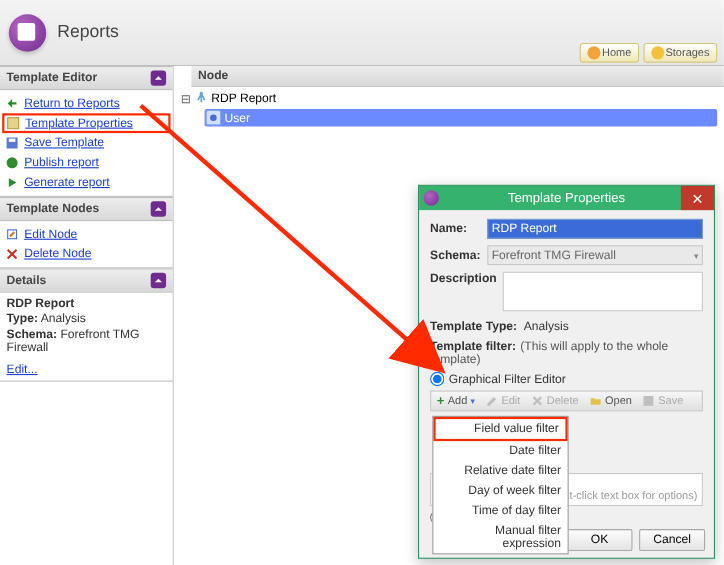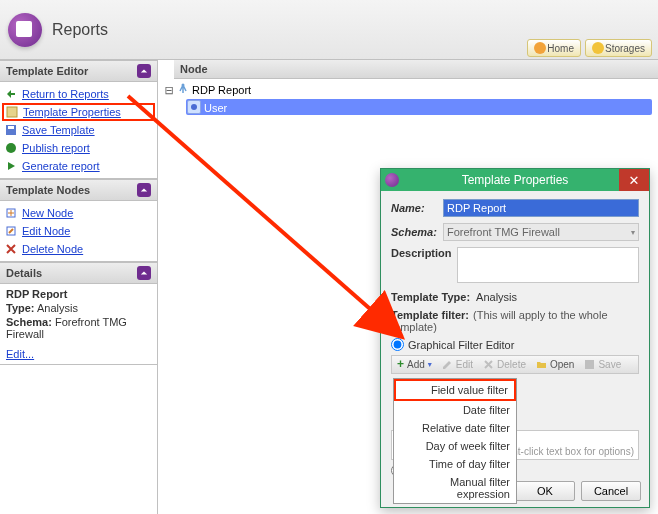--- a/index.html
+++ b/index.html
@@ -50,21 +50,21 @@
   
   .arrow-svg { position: absolute; left: 0; top: 0; width: 658px; height: 514px; pointer-events: none; z-index: 50; }
 
   
   .dialog { position: absolute; left: 380px; top: 168px; width: 270px; height: 340px; background: #f0f0f0; border: 1px solid #2f8f5f; z-index: 10; box-shadow: 0 4px 12px rgba(0,0,0,.25); }
   .dlg-title { height: 22px; background: #35b26e; display: flex; align-items: center; justify-content: center; position: relative; color: #fff; font-size: 12px; }
   .dlg-title .dlg-ico { position: absolute; left: 4px; width: 14px; height: 14px; background: radial-gradient(circle at 35% 35%,#b565c2,#6f2c8f); border-radius: 50%; }
   .dlg-close { position: absolute; right: 0; top: 0; width: 30px; height: 22px; background: #c0392b; color: #fff; display: flex; align-items: center; justify-content: center; cursor: pointer; font-size: 13px; }
   .dlg-body { padding: 8px 10px; font-size: 11px; color: #333; }
   .fld { display: flex; align-items: center; margin-bottom: 6px; }
-  .fld .flabel { width: 52px; font-weight: bold; font-style: italic; }
+  .fld .flabel { width: 52px; font-weight: bold; }
   .fld .fctl { flex: 1; }
   .fld input[type=text] { width: 100%; border: 1px solid #7a9ccc; padding: 2px 3px; font-size: 11px; }
   .sel { background: #e9e9e9; border: 1px solid #c8c8c8; padding: 2px 3px; color: #666; display: flex; justify-content: space-between; align-items: center; }
   .sel .car { font-size: 8px; color: #888; }
   .desc { display: flex; margin-bottom: 8px; }
   .desc .flabel { width: 66px; font-weight: bold; }
   .desc .tb { flex: 1; height: 36px; border: 1px solid #c8c8c8; background: #fff; }
 
   .ttype { margin-bottom: 6px; }
   .ttype b { margin-right: 6px; }
@@ -171,29 +171,20 @@
     <div class="panel">
       <div class="panel-h">
         <span>Template Nodes</span>
         <span class="chev">
             <svg viewBox="0 0 10 10">
               <path d="M1 7 L5 3 L9 7 Z"></path>
             </svg>
           </span>
       </div>
       <div class="panel-body">
-        <div class="link-row">
-          <span class="ico">
-              <svg viewBox="0 0 12 12">
-                <rect x="2" y="2" width="8" height="8" fill="none" stroke="#4a6cd4"></rect>
-                <path d="M6 3 V9 M3 6 H9" stroke="#d07a2a"></path>
-              </svg>
-            </span>
-          <span class="lbl">New Node</span>
-        </div>
         <div class="link-row">
           <span class="ico">
               <svg viewBox="0 0 12 12">
                 <rect x="2" y="2" width="8" height="8" fill="none" stroke="#4a6cd4"></rect>
                 <path d="M4 8 L8 4" stroke="#d07a2a" stroke-width="2"></path>
               </svg>
             </span>
           <span class="lbl">Edit Node</span>
         </div>
         <div class="link-row">

